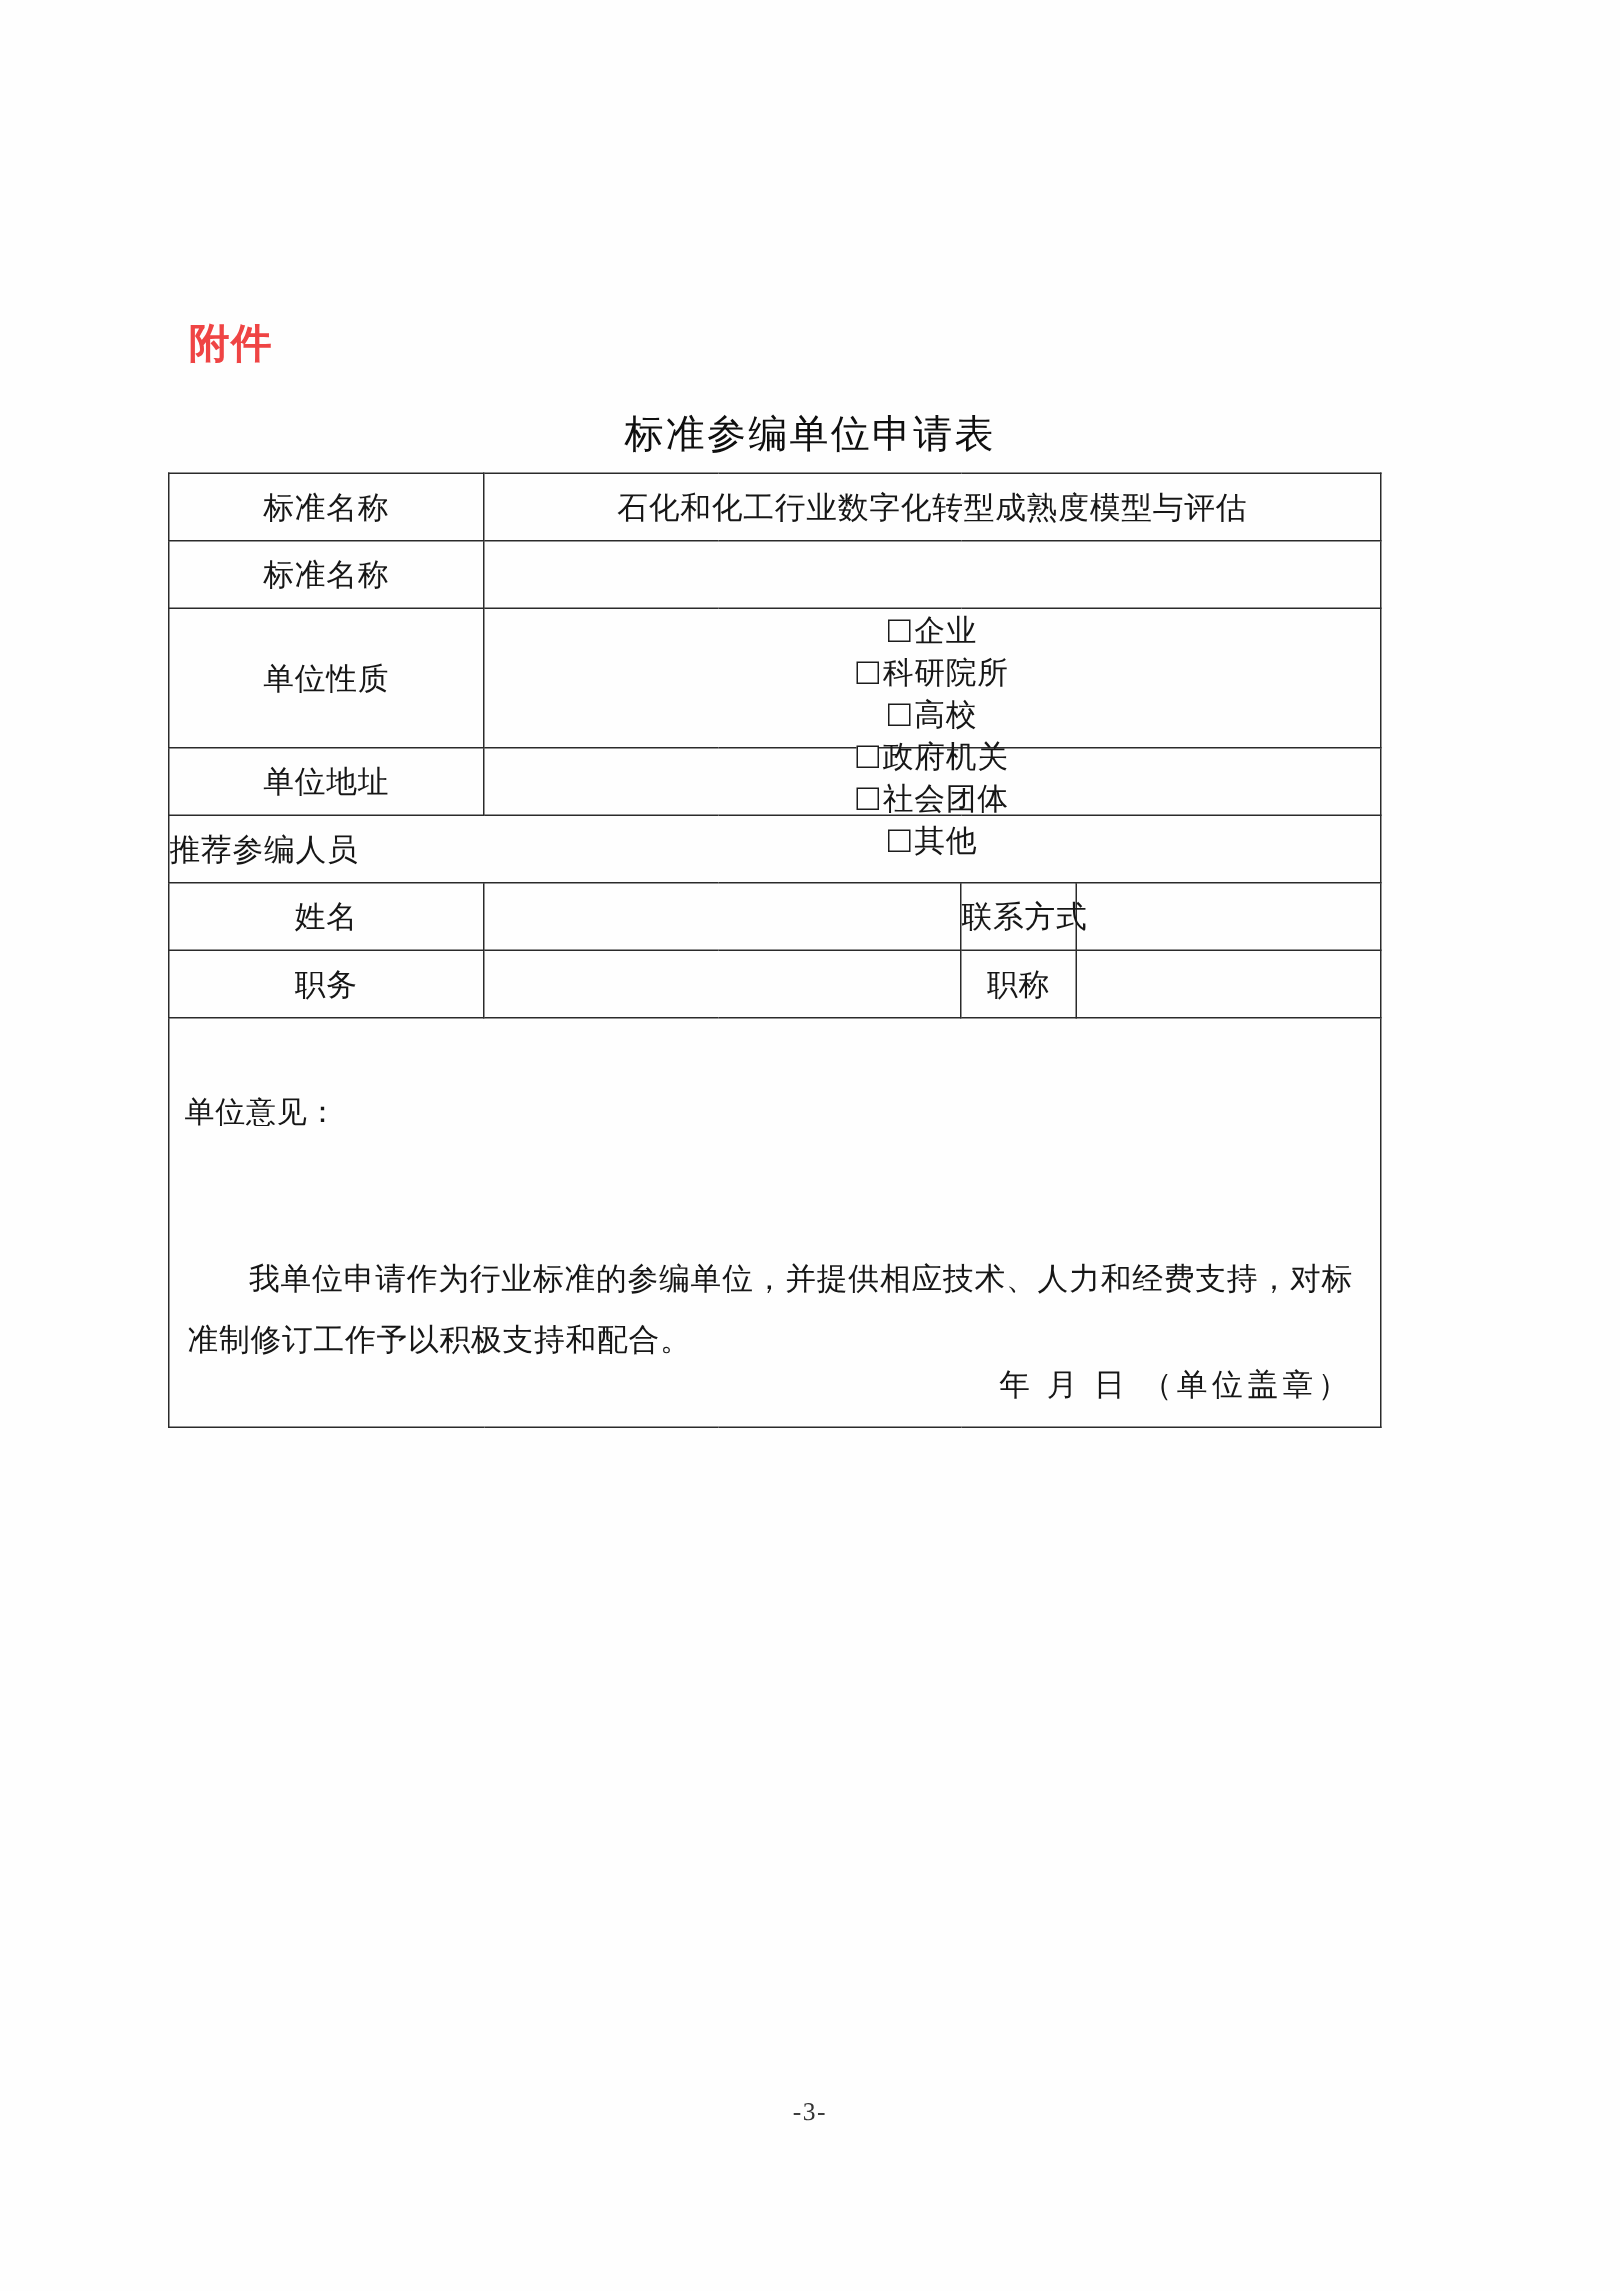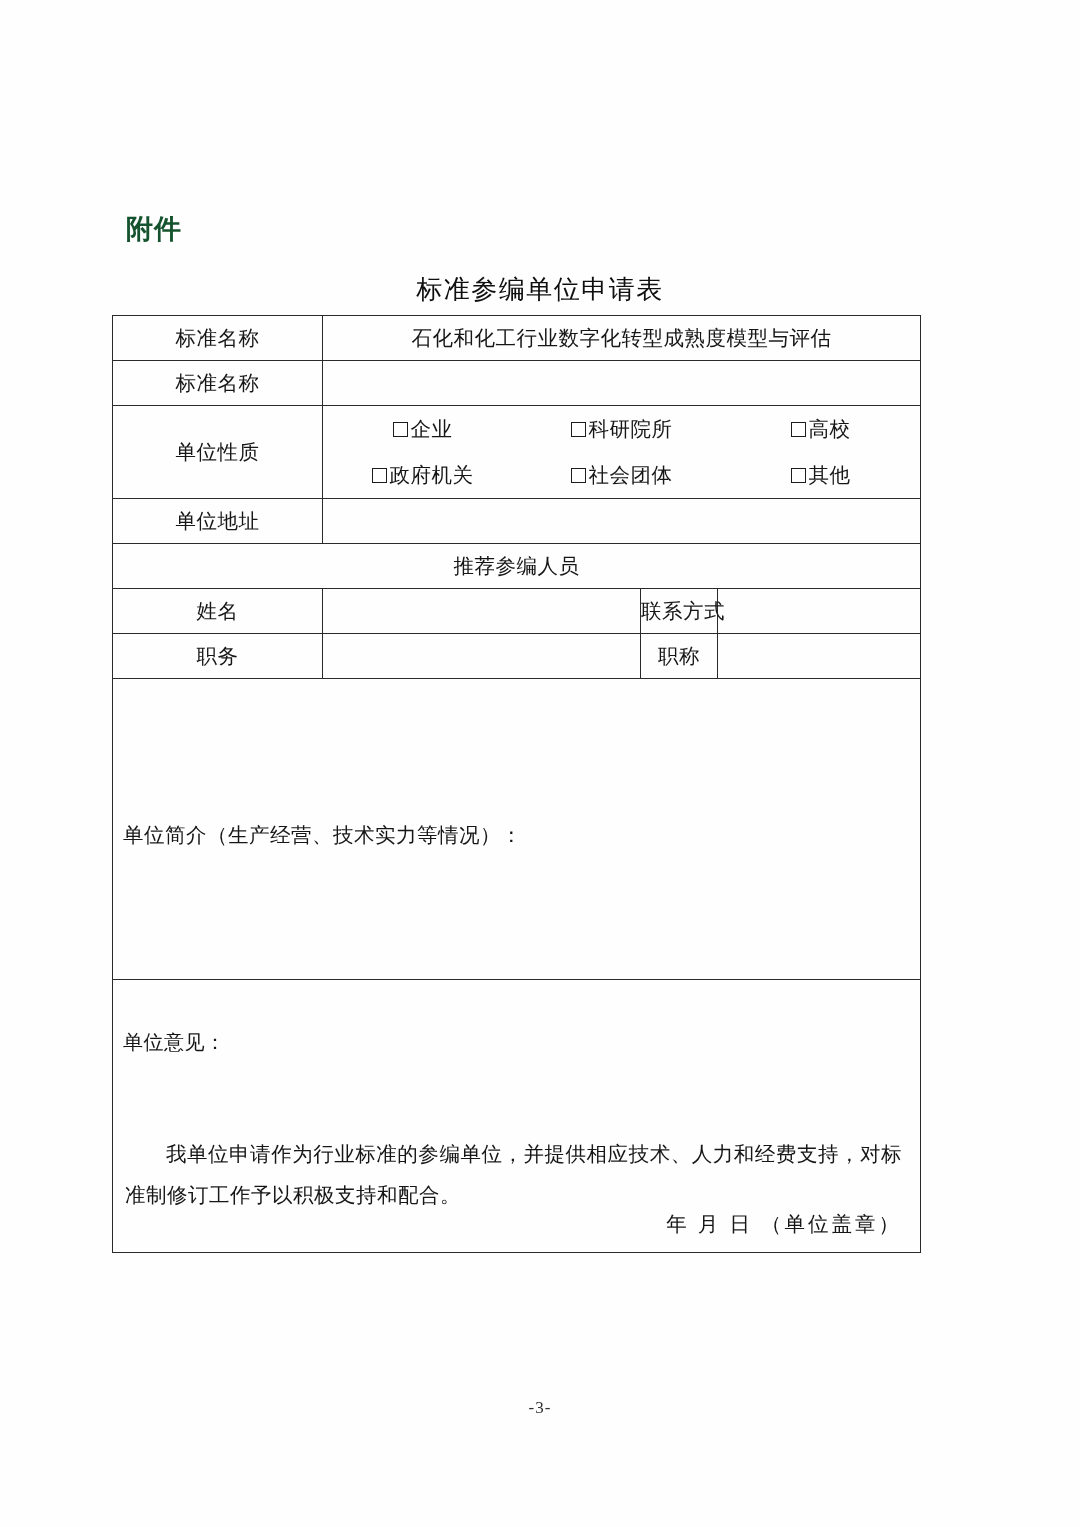--- a/index.html
+++ b/index.html
@@ -24,21 +24,21 @@
 
   
   .attach-label {
     position: absolute;
     left: 126px;
     top: 213px;
     font-size: 27px;
     font-weight: bold;
     letter-spacing: 1px;
     line-height: 1.2;
-    color: #14532d;
+    color: #ef4444;
   }
 
   
   .doc-title {
     position: absolute;
     left: 0;
     right: 0;
     top: 272px;
     text-align: center;
     font-size: 26px;
@@ -77,21 +77,21 @@
     padding-left: 10px;
   }
 
   
   .nature-cell {
     height: 92px;
     padding: 0;
   }
   .cb-grid {
     display: grid;
-    grid-template-columns: 1fr 1fr 1fr;
+    grid-template-columns: 1fr;
     grid-template-rows: 1fr 1fr;
     height: 92px;
     align-items: center;
     text-align: center;
   }
   .cb-item {
     display: flex;
     align-items: center;
     justify-content: center;
     font-size: 20.5px;
@@ -103,21 +103,20 @@
     width: 13px;
     height: 13px;
     border: 1.4px solid #1c1c1c;
     margin-right: 3px;
     background: #fff;
     flex: 0 0 auto;
   }
 
   
   .section-head {
-    text-align: center;
     height: 44px;
     font-size: 20.5px;
   }
 
   
   .bigbox {
     height: 300px;
     vertical-align: top;
     text-align: left;
   }
@@ -244,25 +243,20 @@
       <td class="val"></td>
     </tr>
 
     <tr>
       <td class="lbl">职务</td>
       <td class="val" colspan="2"></td>
       <td class="val" style="white-space:nowrap">职称</td>
       <td class="val"></td>
     </tr>
 
-    <tr>
-      <td class="bigbox" colspan="5">
-        <div class="bigbox-inner">单位简介（生产经营、技术实力等情况）：</div>
-      </td>
-    </tr>
 
     <tr>
       <td class="opinionbox" colspan="5">
         <div class="opinion-title">单位意见：</div>
         <div class="opinion-body">我单位申请作为行业标准的参编单位，并提供相应技术、人力和经费支持，对标准制修订工作予以积极支持和配合。</div>
         <div class="opinion-sign">年 月 日 （单位盖章）</div>
       </td>
     </tr>
 
   </tbody>

